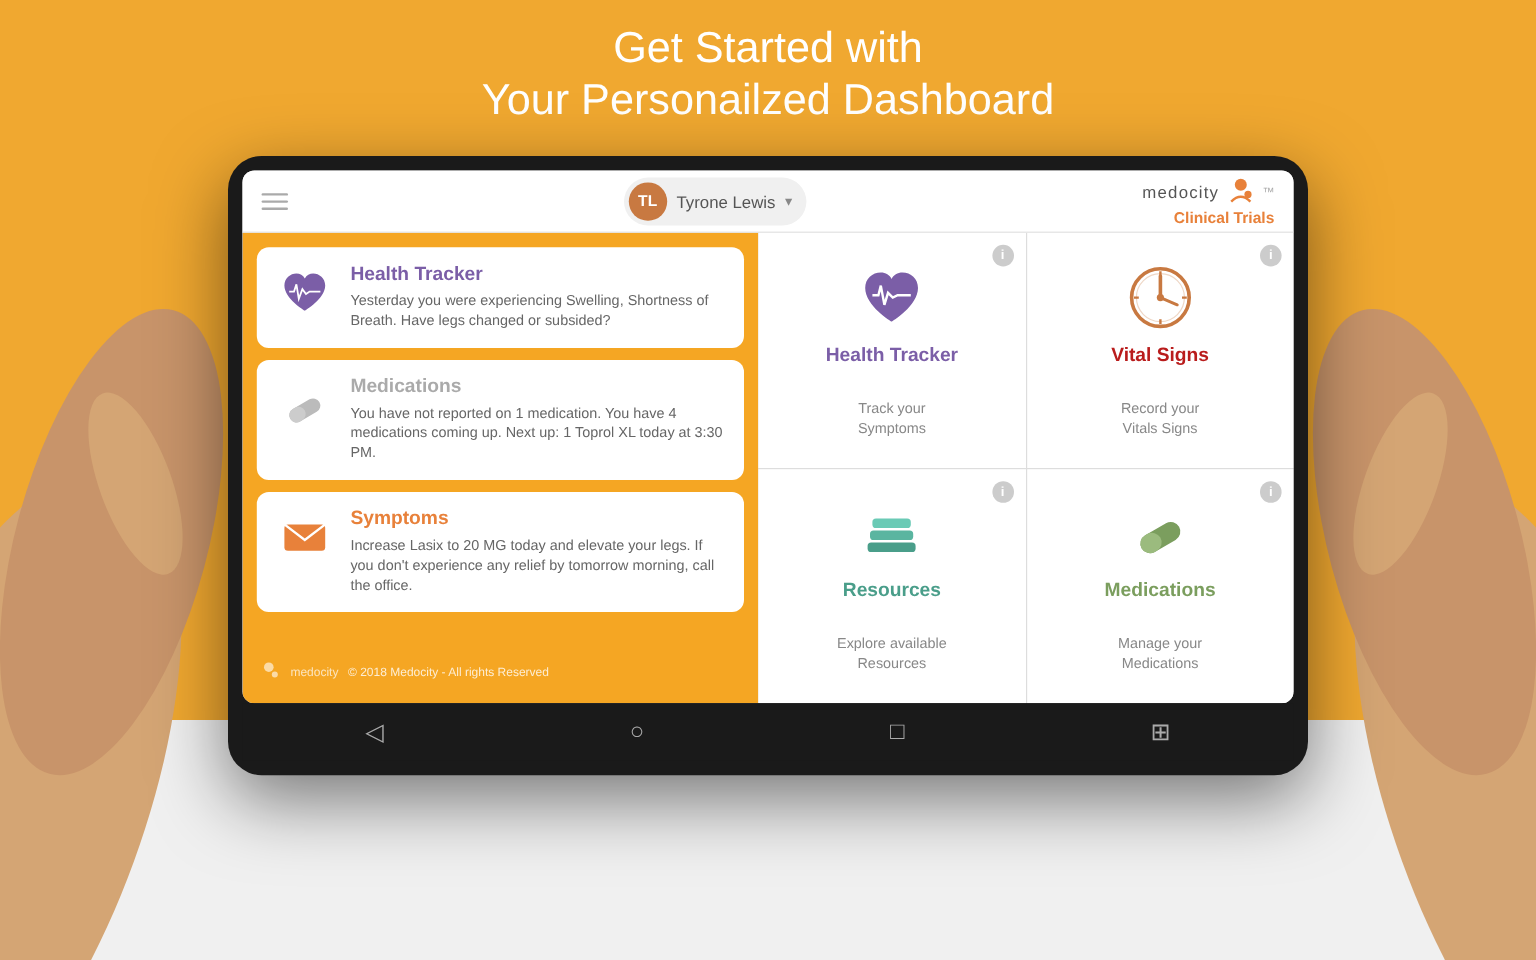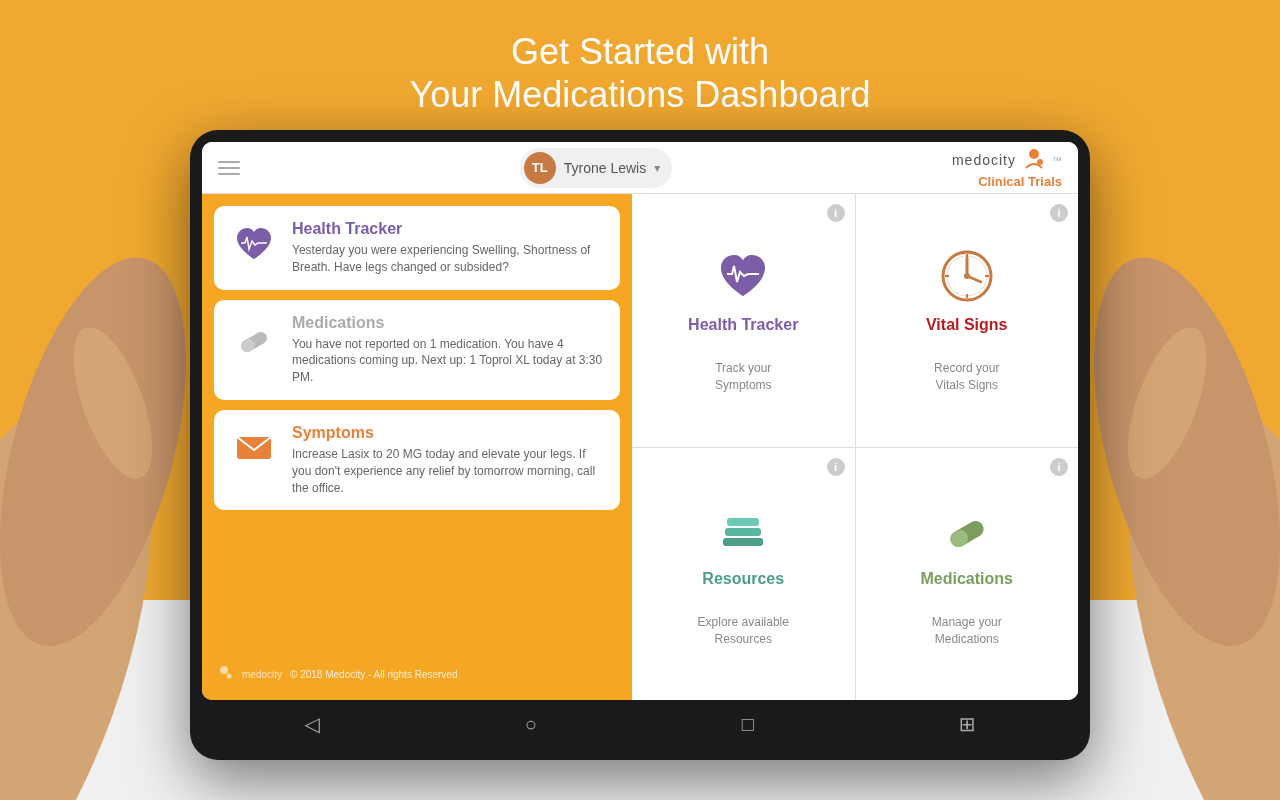--- a/index.html
+++ b/index.html
@@ -12,41 +12,40 @@
       position: relative;
     }
 
     
     .header-text {
       text-align: center;
       padding-top: 18px;
       color: #fff;
       position: relative;
       z-index: 2;
-      margin-top: 12px;
     }
     .header-text h1 {
       font-size: 36px;
       font-weight: 300;
       line-height: 1.2;
     }
     .header-text h2 {
       font-size: 36px;
       font-weight: 300;
       line-height: 1.2;
     }
 
     
     .tablet-wrapper {
       position: absolute;
       top: 130px;
       left: 50%;
       transform: translateX(-50%);
       width: 900px;
-      height: 630px;
+      height: 516px;
       background: #1a1a1a;
       border-radius: 28px;
       box-shadow: 0 20px 60px rgba(0,0,0,0.5);
       display: flex;
       flex-direction: column;
       align-items: center;
       justify-content: center;
       padding: 12px;
     }
 
@@ -285,21 +284,21 @@
     }
   </style>
 </head>
 <body>
 
 <div style="position:absolute;top:0;left:0;right:0;bottom:0;background:#F0A830;z-index:0;"></div>
 <div class="bg-bottom" style="z-index:0;"></div>
 
 <div class="header-text" style="position:relative;z-index:5;">
   <h1>Get Started with</h1>
-  <h2>Your Medications Dashboard</h2>
+  <h2>Your Personailzed Dashboard</h2>
 </div>
 
 <div class="tablet-wrapper" style="position:absolute;top:130px;left:50%;transform:translateX(-50%);z-index:5;">
 
   <div class="tablet-screen">
 
     <div class="nav-bar">
       <div class="nav-hamburger">
         <span></span>
           <span></span>

